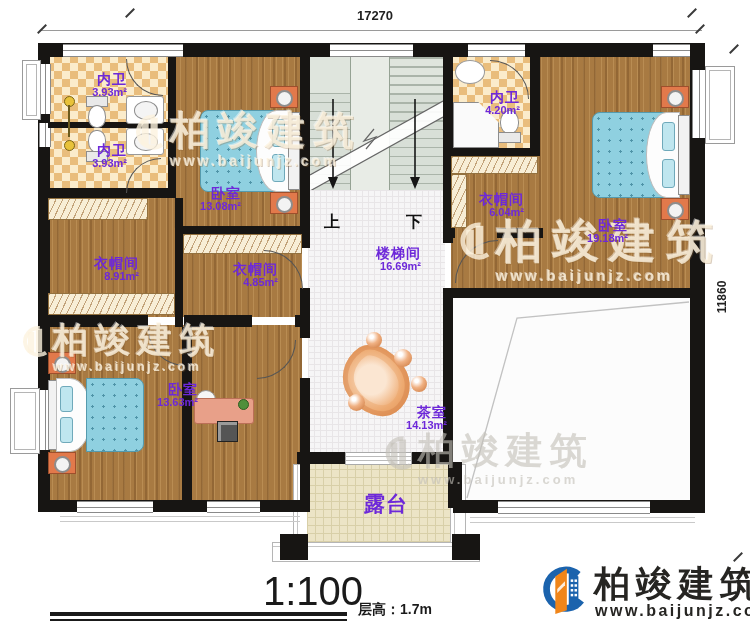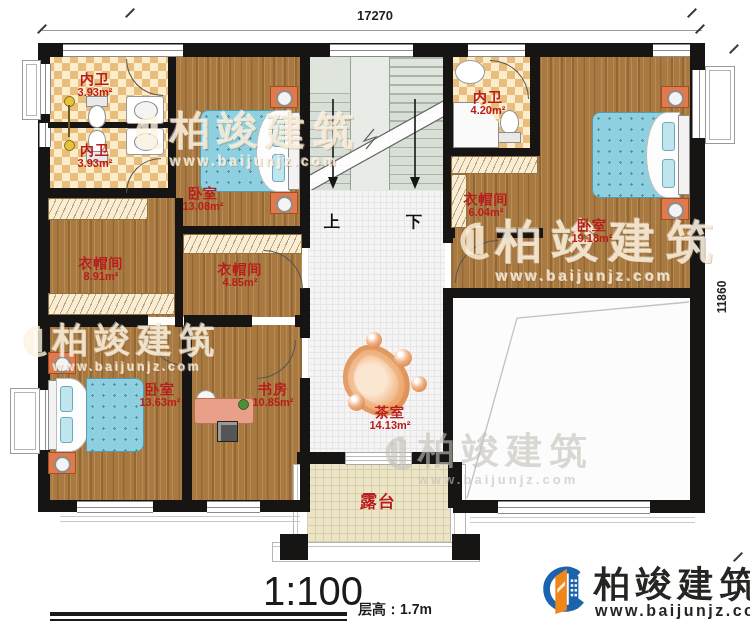--- a/index.html
+++ b/index.html
@@ -19,21 +19,21 @@
     background-image:repeating-linear-gradient(0deg,#d8cfa8 0 1px,transparent 1px 8px),
                      repeating-linear-gradient(90deg,#d8cfa8 0 1px,transparent 1px 8px);}
   .hatch{background-color:#f8eed6;
     background-image:repeating-linear-gradient(115deg, rgba(150,100,45,.55) 0 1px, transparent 1px 6px);
     border:1px solid #93713f;box-sizing:border-box;}
   .winH{position:absolute;background:#fff;border-top:1px solid #8a8a8a;border-bottom:1px solid #8a8a8a;
     background-image:linear-gradient(#8a8a8a,#8a8a8a);background-size:100% 1px;background-position:0 50%;background-repeat:no-repeat;}
   .winV{position:absolute;background:#fff;border-left:1px solid #8a8a8a;border-right:1px solid #8a8a8a;
     background-image:linear-gradient(90deg,#8a8a8a,#8a8a8a);background-size:1px 100%;background-position:50% 0;background-repeat:no-repeat;}
   .bay{position:absolute;background:#fff;border:1px solid #9a9a9a;box-shadow:inset 0 0 0 3px #fff, inset 0 0 0 4px #b5b5b5;}
-  .rlabel{position:absolute;text-align:center;color:#b91c1c;font-weight:bold;line-height:1.08;}
+  .rlabel{position:absolute;text-align:right;color:#6d28d9;font-weight:bold;line-height:1.08;}
   .rlabel .nm{font-size:14px;letter-spacing:1px;display:block;}
   .rlabel .ar{font-size:11px;display:block;}
   .arc{position:absolute;border:0 solid #555;}
   .nstand{position:absolute;background:#e2794b;border:1px solid #9e4f2c;box-sizing:border-box;}
   .nstand i{display:block;width:13px;height:13px;margin:3px auto;border-radius:50%;background:#f3f3f3;border:2px solid #8d8d8d;}
   .pillow{position:absolute;background:#bfe6ef;border:1px solid #6fa9ba;border-radius:3px;}
   .wm{position:absolute;white-space:nowrap;color:rgba(252,242,223,.80);
       text-shadow:1px 1px 0 rgba(140,98,52,.30), -1px -1px 0 rgba(255,255,255,.45);
       display:flex;align-items:flex-start;gap:6px;}
   .wm .big{font-weight:bold;font-size:40px;letter-spacing:8px;line-height:1;display:block;}
@@ -286,46 +286,46 @@
     <span class="ar">13.08m²</span>
     </div>
   <div class="rlabel" style="left:63px;top:256px;width:76px;">
     <span class="nm">衣帽间</span>
     <span class="ar">8.91m²</span>
     </div>
   <div class="rlabel" style="left:202px;top:262px;width:76px;">
     <span class="nm">衣帽间</span>
     <span class="ar">4.85m²</span>
     </div>
+  <div class="rlabel" style="left:337px;top:246px;width:84px;">
+    <span class="nm">楼梯间</span>
+    <span class="ar">16.69m²</span>
+    </div>
   <div class="rlabel" style="left:456px;top:90px;width:64px;">
     <span class="nm">内卫</span>
     <span class="ar">4.20m²</span>
     </div>
   <div class="rlabel" style="left:448px;top:192px;width:76px;">
     <span class="nm">衣帽间</span>
     <span class="ar">6.04m²</span>
     </div>
   <div class="rlabel" style="left:556px;top:218px;width:72px;">
     <span class="nm">卧室</span>
     <span class="ar">19.18m²</span>
     </div>
   <div class="rlabel" style="left:122px;top:382px;width:76px;">
     <span class="nm">卧室</span>
     <span class="ar">13.63m²</span>
     </div>
-  <div class="rlabel" style="left:235px;top:382px;width:76px;">
-    <span class="nm">书房</span>
-    <span class="ar">10.85m²</span>
-    </div>
-  <div class="rlabel" style="left:352px;top:405px;width:76px;">
+  <div class="rlabel" style="left:344px;top:405px;width:76px;padding-left:27px;">
     <span class="nm">茶室</span>
     <span class="ar">14.13m²</span>
     </div>
   <div class="rlabel" style="left:348px;top:493px;width:60px;">
-    <span class="nm" style="font-size:17px;">露台</span>
+    <span class="nm" style="font-size:21px;">露台</span>
     </div>
 
   <div class="abs" style="left:50px;top:612px;width:297px;height:4px;background:#1a1a1a;"></div>
   <div class="abs" style="left:50px;top:619px;width:297px;height:2px;background:#1a1a1a;"></div>
   <div class="abs" style="left:263px;top:569px;font-size:40px;font-weight:400;color:#1a1a1a;">1:100</div>
   <div class="abs" style="left:358px;top:601px;font-size:14px;font-weight:bold;color:#1a1a1a;">层高：1.7m</div>
 
   <div class="abs" style="left:538px;top:558px;width:210px;height:62px;">
     <svg width="50" height="60" viewBox="0 0 52 62" style="position:absolute;left:0;top:2px;">
       <path d="M42 15 A20 20 0 1 0 45 42" fill="none" stroke="#1b63ad" stroke-width="7"></path>

